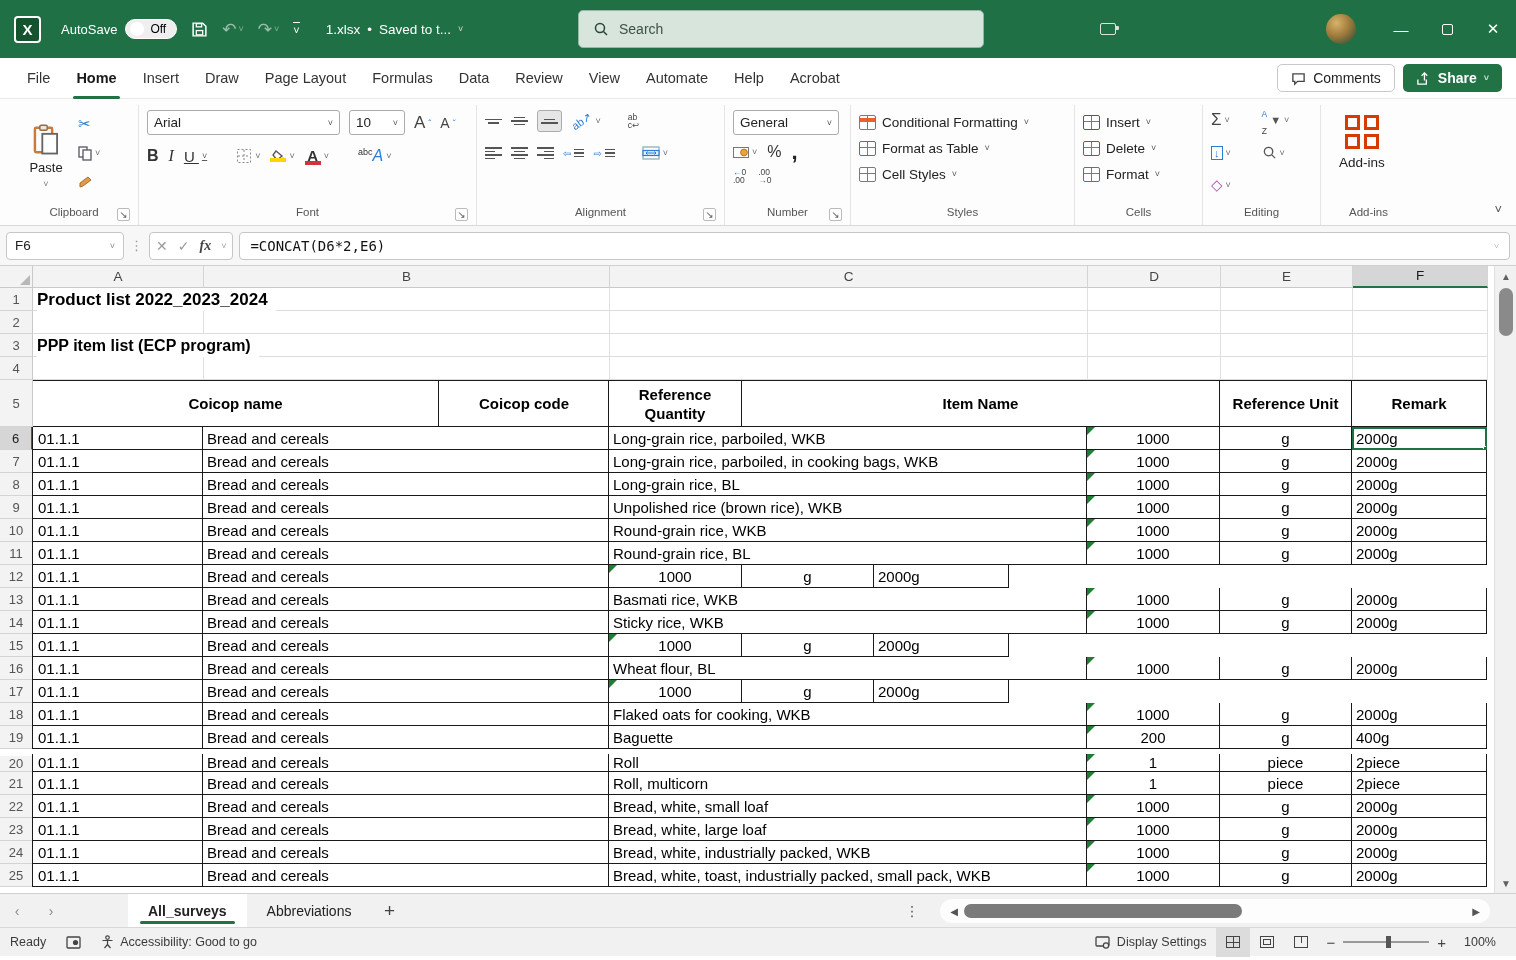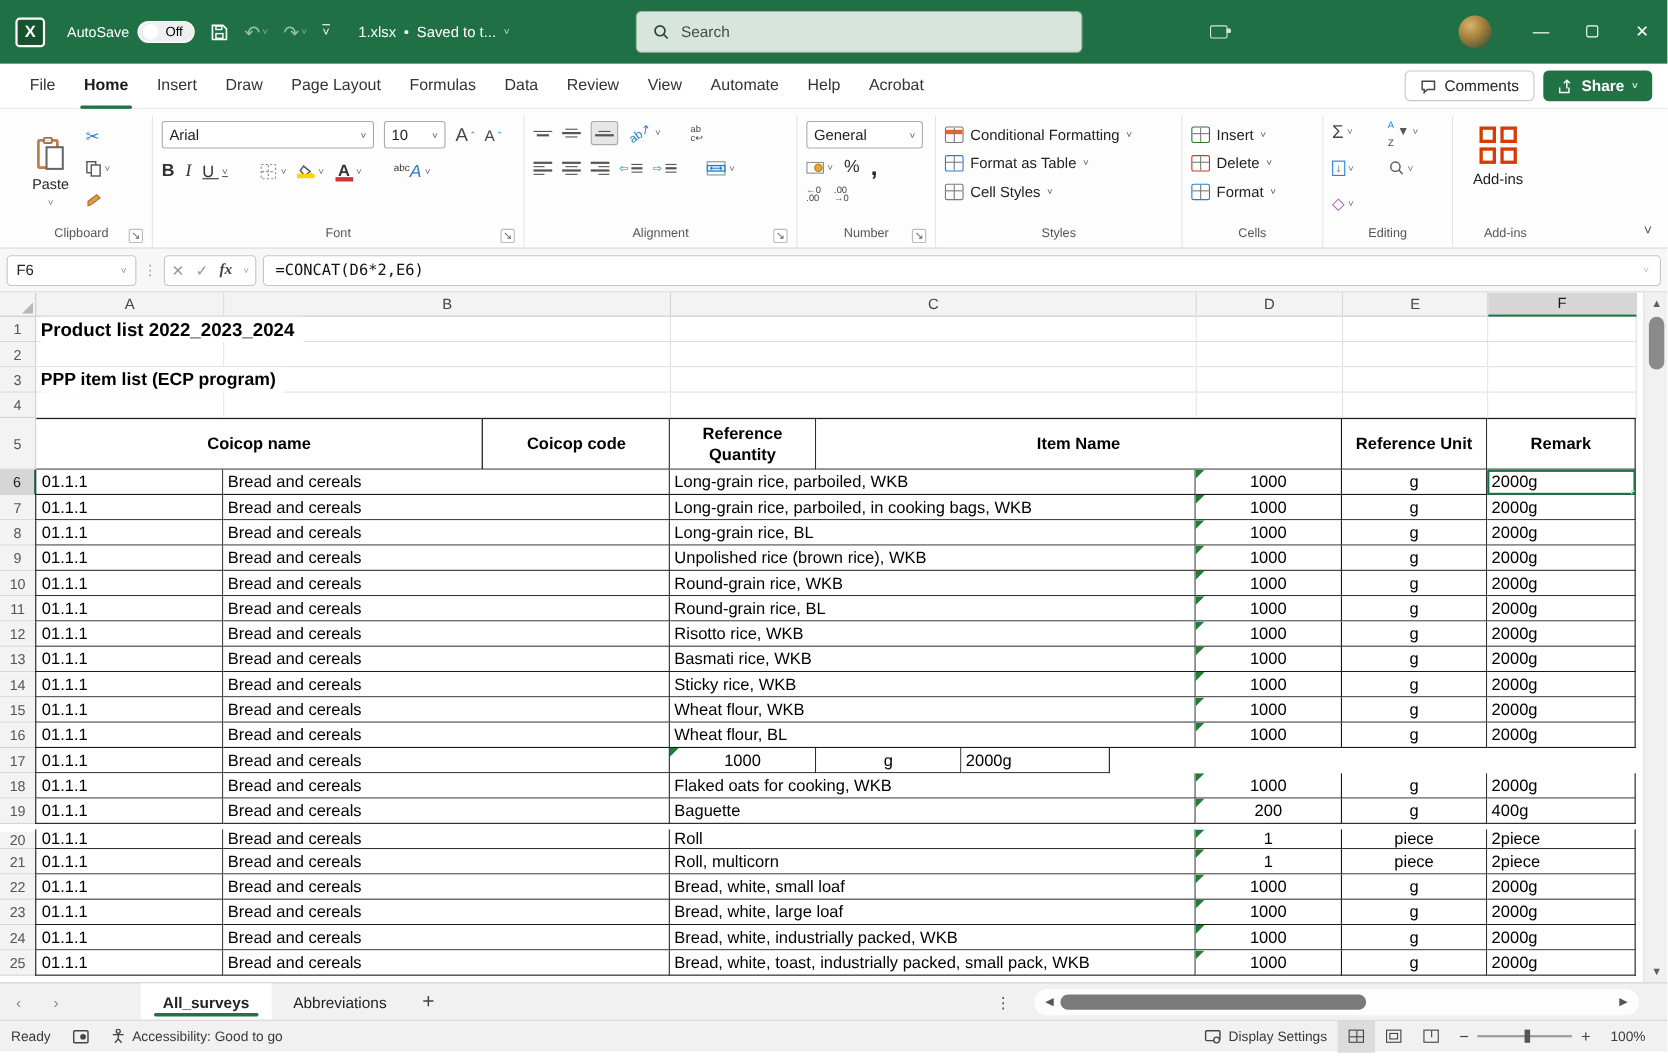--- a/index.html
+++ b/index.html
@@ -696,21 +696,20 @@
         <div class="g-cell tbl" style="width: 406px;">Bread and cereals</div>
         <div class="g-cell tbl" style="width: 478px;">Round-grain rice, BL</div>
         <div class="g-cell tbl center flag" style="width: 133px;">1000</div>
         <div class="g-cell tbl center" style="width: 132px;">g</div>
         <div class="g-cell tbl" style="width: 135px;">2000g</div>
       </div>
       <div class="g-row" style="height: 23px;">
         <div class="g-rowhead">12</div>
         <div class="g-cell tbl first" style="width: 171px;">01.1.1</div>
         <div class="g-cell tbl" style="width: 406px;">Bread and cereals</div>
-        <div class="g-cell tbl" style="width: 478px;">Risotto rice, WKB</div>
         <div class="g-cell tbl center flag" style="width: 133px;">1000</div>
         <div class="g-cell tbl center" style="width: 132px;">g</div>
         <div class="g-cell tbl" style="width: 135px;">2000g</div>
       </div>
       <div class="g-row" style="height: 23px;">
         <div class="g-rowhead">13</div>
         <div class="g-cell tbl first" style="width: 171px;">01.1.1</div>
         <div class="g-cell tbl" style="width: 406px;">Bread and cereals</div>
         <div class="g-cell tbl" style="width: 478px;">Basmati rice, WKB</div>
         <div class="g-cell tbl center flag" style="width: 133px;">1000</div>
@@ -723,21 +722,20 @@
         <div class="g-cell tbl" style="width: 406px;">Bread and cereals</div>
         <div class="g-cell tbl" style="width: 478px;">Sticky rice, WKB</div>
         <div class="g-cell tbl center flag" style="width: 133px;">1000</div>
         <div class="g-cell tbl center" style="width: 132px;">g</div>
         <div class="g-cell tbl" style="width: 135px;">2000g</div>
       </div>
       <div class="g-row" style="height: 23px;">
         <div class="g-rowhead">15</div>
         <div class="g-cell tbl first" style="width: 171px;">01.1.1</div>
         <div class="g-cell tbl" style="width: 406px;">Bread and cereals</div>
-        <div class="g-cell tbl" style="width: 478px;">Wheat flour, WKB</div>
         <div class="g-cell tbl center flag" style="width: 133px;">1000</div>
         <div class="g-cell tbl center" style="width: 132px;">g</div>
         <div class="g-cell tbl" style="width: 135px;">2000g</div>
       </div>
       <div class="g-row" style="height: 23px;">
         <div class="g-rowhead">16</div>
         <div class="g-cell tbl first" style="width: 171px;">01.1.1</div>
         <div class="g-cell tbl" style="width: 406px;">Bread and cereals</div>
         <div class="g-cell tbl" style="width: 478px;">Wheat flour, BL</div>
         <div class="g-cell tbl center flag" style="width: 133px;">1000</div>

